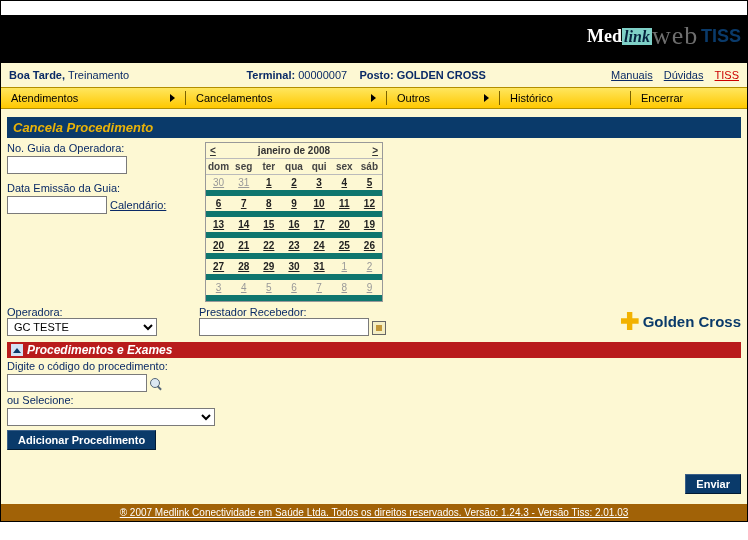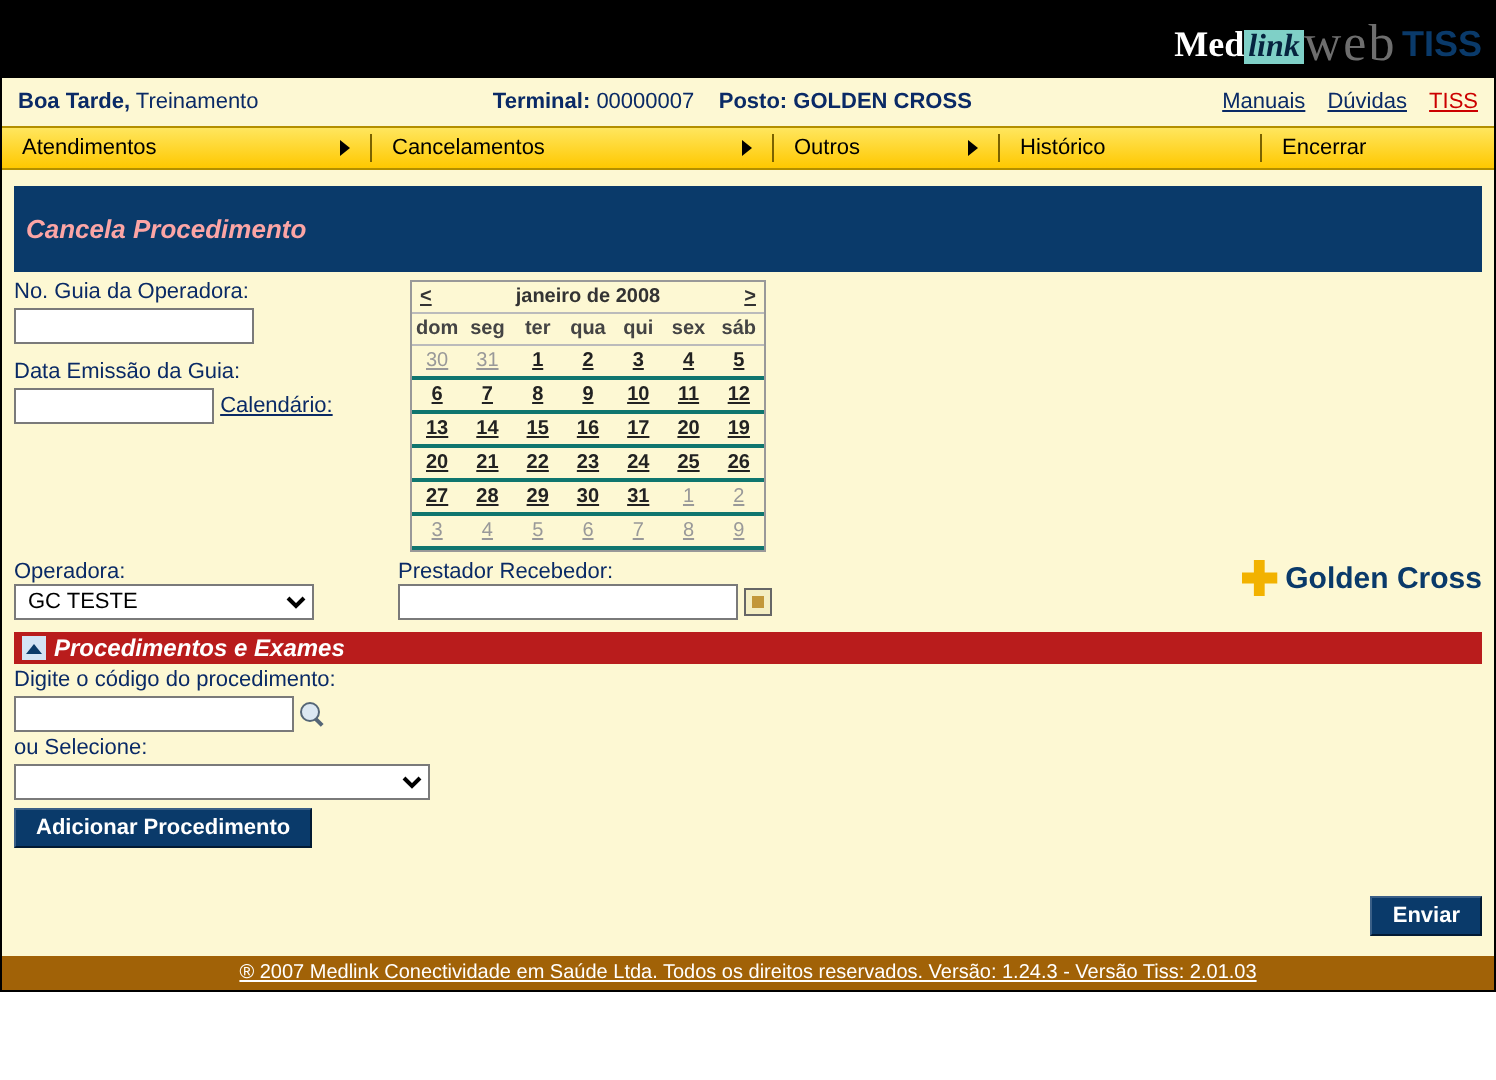--- a/index.html
+++ b/index.html
@@ -10,22 +10,23 @@
     font-size: 11px;
     background: #fff;
     width: 748px;
   }
   .page {
     border: 1px solid #000;
     width: 748px;
   }
   .header-black {
     background: #000;
-    height: 38px;
+    height: 48px;
     position: relative;
+    margin-top: 14px;
   }
   .logo {
     position: absolute;
     right: 6px;
     top: 6px;
     font-family: Georgia, serif;
   }
   .logo .med { color: #fff; font-weight: bold; font-size: 18px; }
   .logo .link { color: #06233f; background: #7fd0c7; padding: 0 2px; font-style: italic; font-weight: bold; font-size: 16px; }
   .logo .web { color: #6e6e6e; font-size: 26px; letter-spacing: 1px; vertical-align: -2px;}
@@ -71,25 +72,25 @@
   .menubar .mitem.ca { width: 200px; }
   .menubar .mitem.ou { width: 112px; }
   .menubar .mitem.hi { width: 130px; }
   .menubar .mitem.en { flex: 1; }
   .body-area {
     background: #fdf8d3;
     padding: 4px 6px 8px 6px;
   }
   .section-title {
     background: #0a3a6a;
-    color: #fca5a5;
+    color: #eab308;
     font-weight: bold;
     font-style: italic;
     font-size: 13px;
-    padding: 14px 6px;
+    padding: 3px 6px;
     margin: 4px 0 2px 0;
   }
   .label { color: #0a2a66; font-size: 11px; }
   input[type=text], select {
     font-size: 11px;
     border: 1px solid #7a7a7a;
     background: #fff;
     height: 18px;
     padding: 0 2px;
   }
@@ -123,30 +124,30 @@
     font-weight: bold;
     color: #444;
     padding: 2px 0;
     border-bottom: 1px solid #bbb;
     background: #fdf8d3;
   }
   .cal-grid .dc {
     text-align: center;
     padding: 2px 0;
     color: #222;
-    border-bottom: 2px solid #0f766e;
+    border-bottom: 6px solid #0f766e;
     text-decoration: underline;
     cursor: pointer;
     font-weight: bold;
   }
   .cal-grid .dc.other { color: #999; font-weight: normal; }
 
   .mid-row {
     display: flex;
-    align-items: flex-start;
+    align-items: center;
     gap: 12px;
     margin-top: 4px;
   }
   .operadora { width: 180px; }
   .prestador { flex: 1; }
   .brand-right { margin-left: auto; display: flex; align-items: center; gap: 4px; font-weight: bold; color: #0a3a6a; font-size: 15px; }
   .plus {
     width: 18px; height: 18px; background: #f2b200; position: relative; transform: rotate(0deg);
     clip-path: polygon(35% 0,65% 0,65% 35%,100% 35%,100% 65%,65% 65%,65% 100%,35% 100%,35% 65%,0 65%,0 35%,35% 35%);
   }

